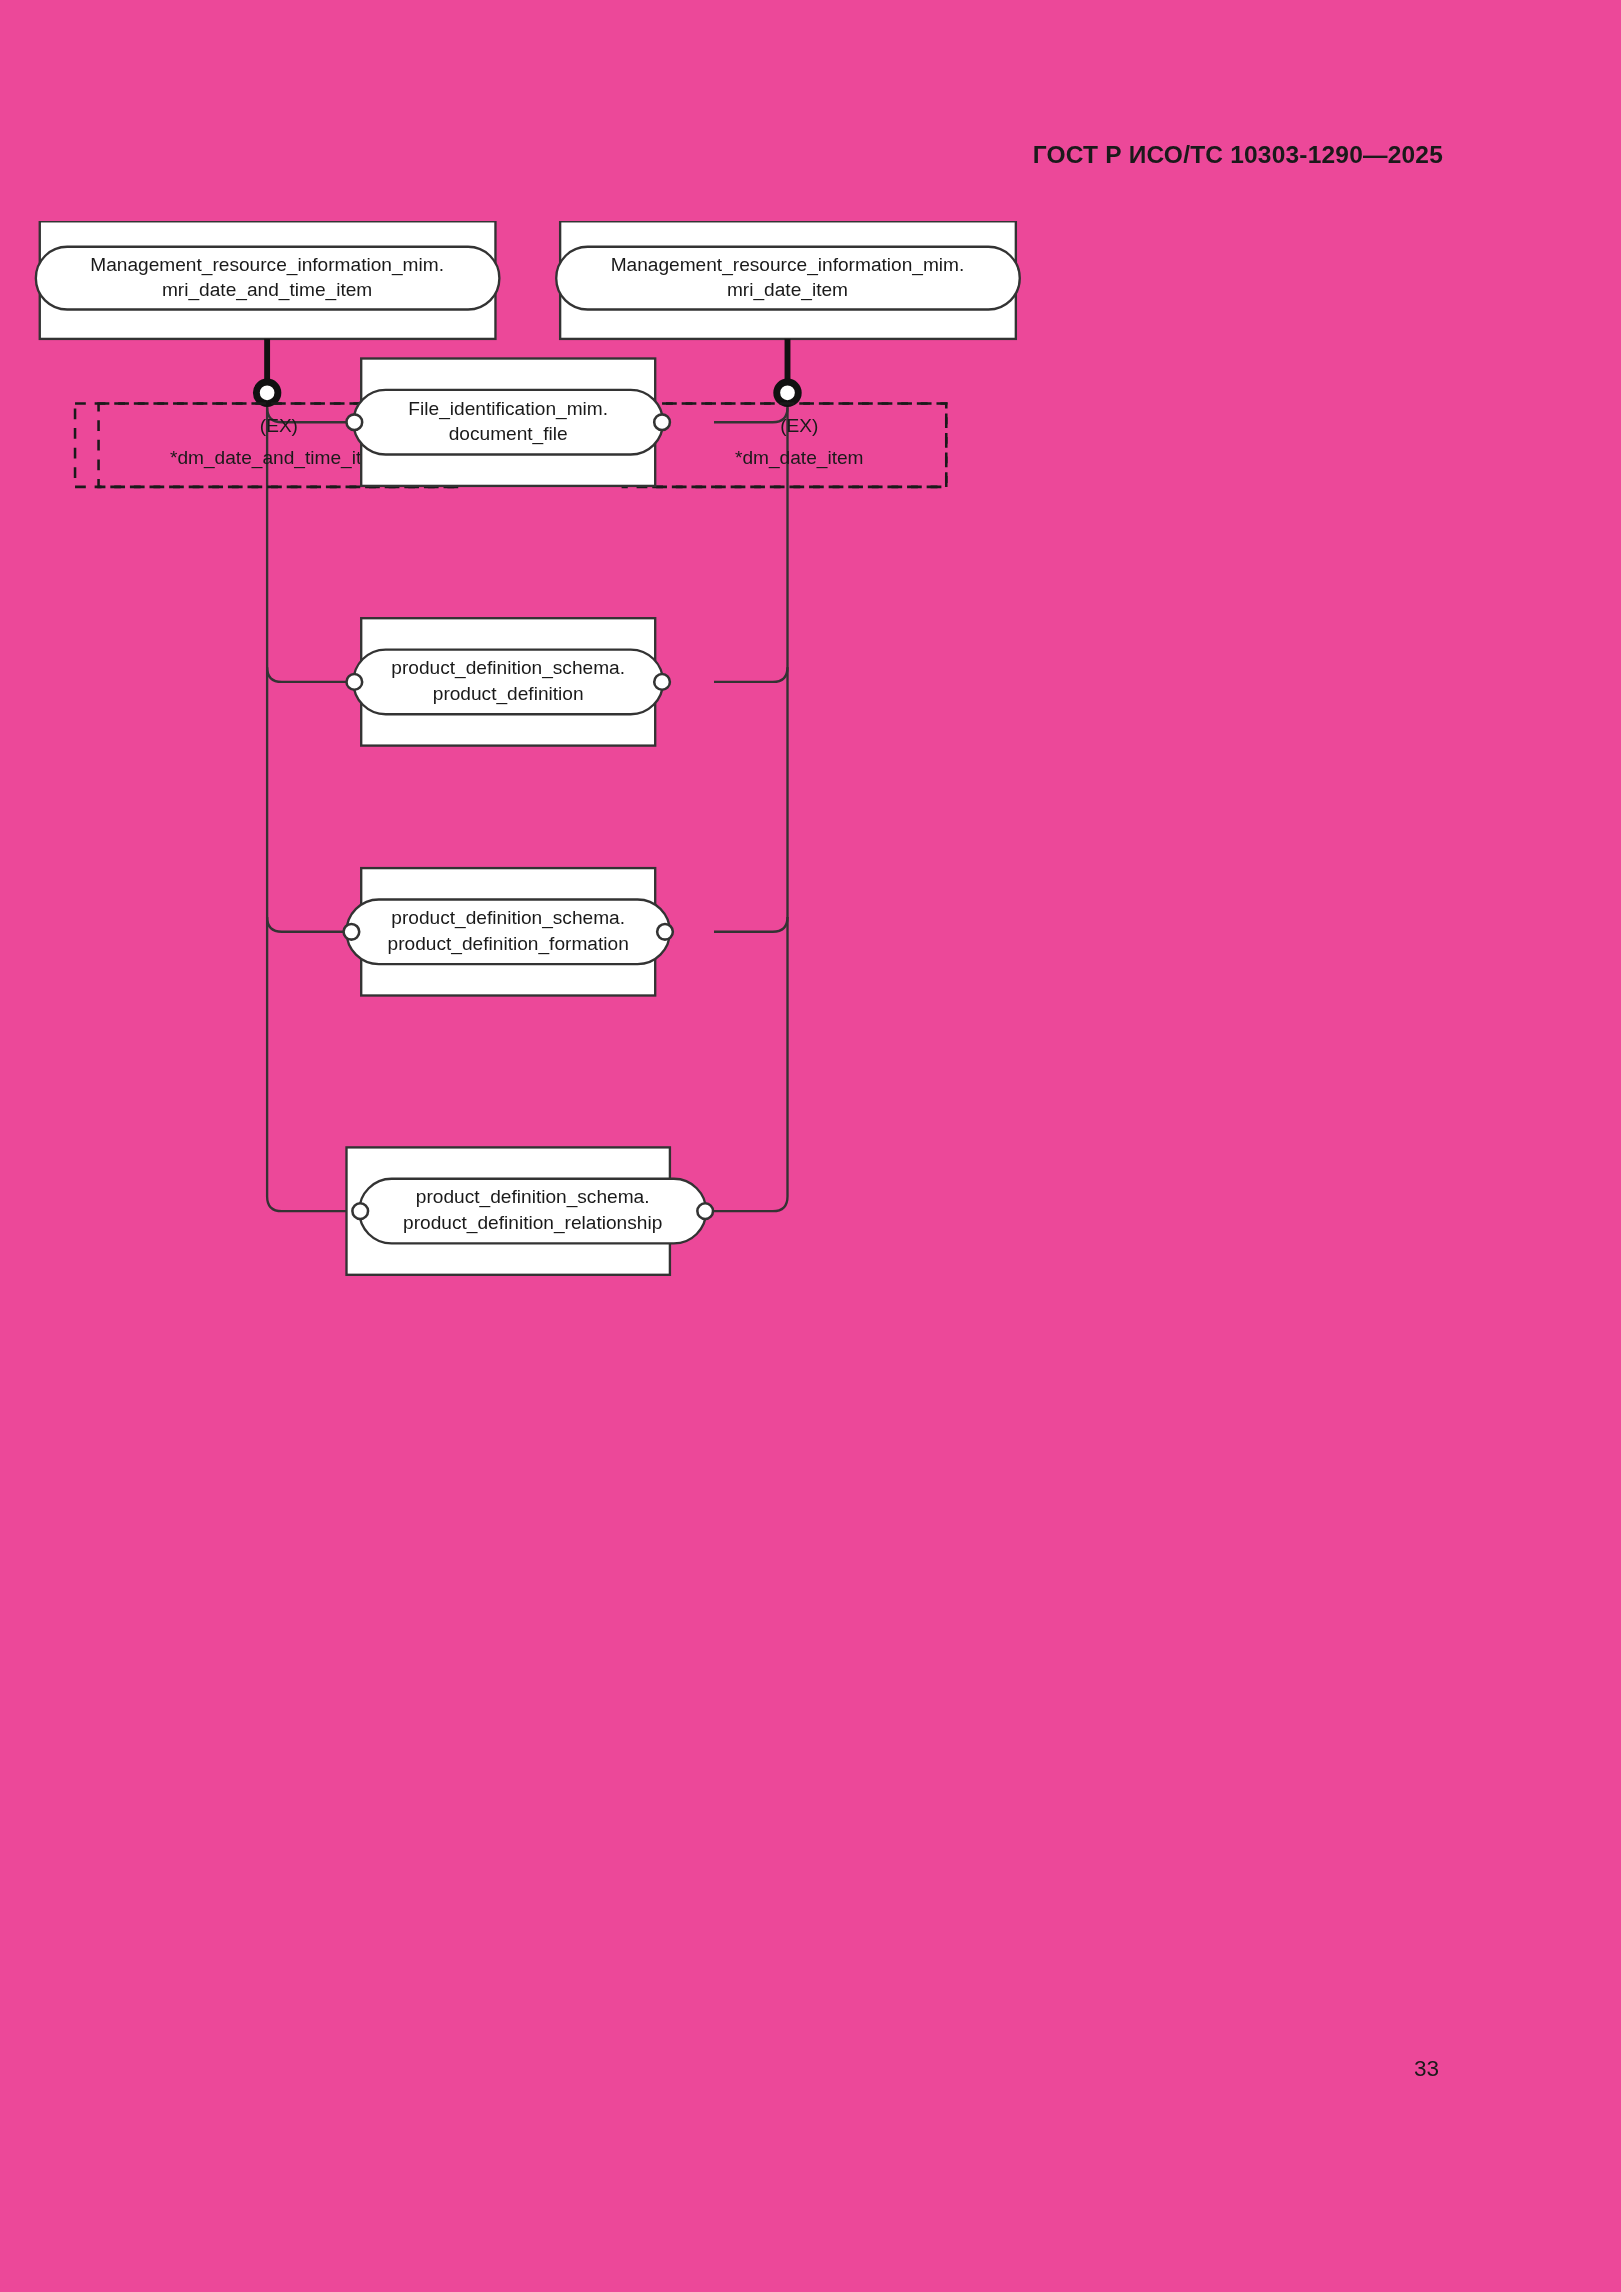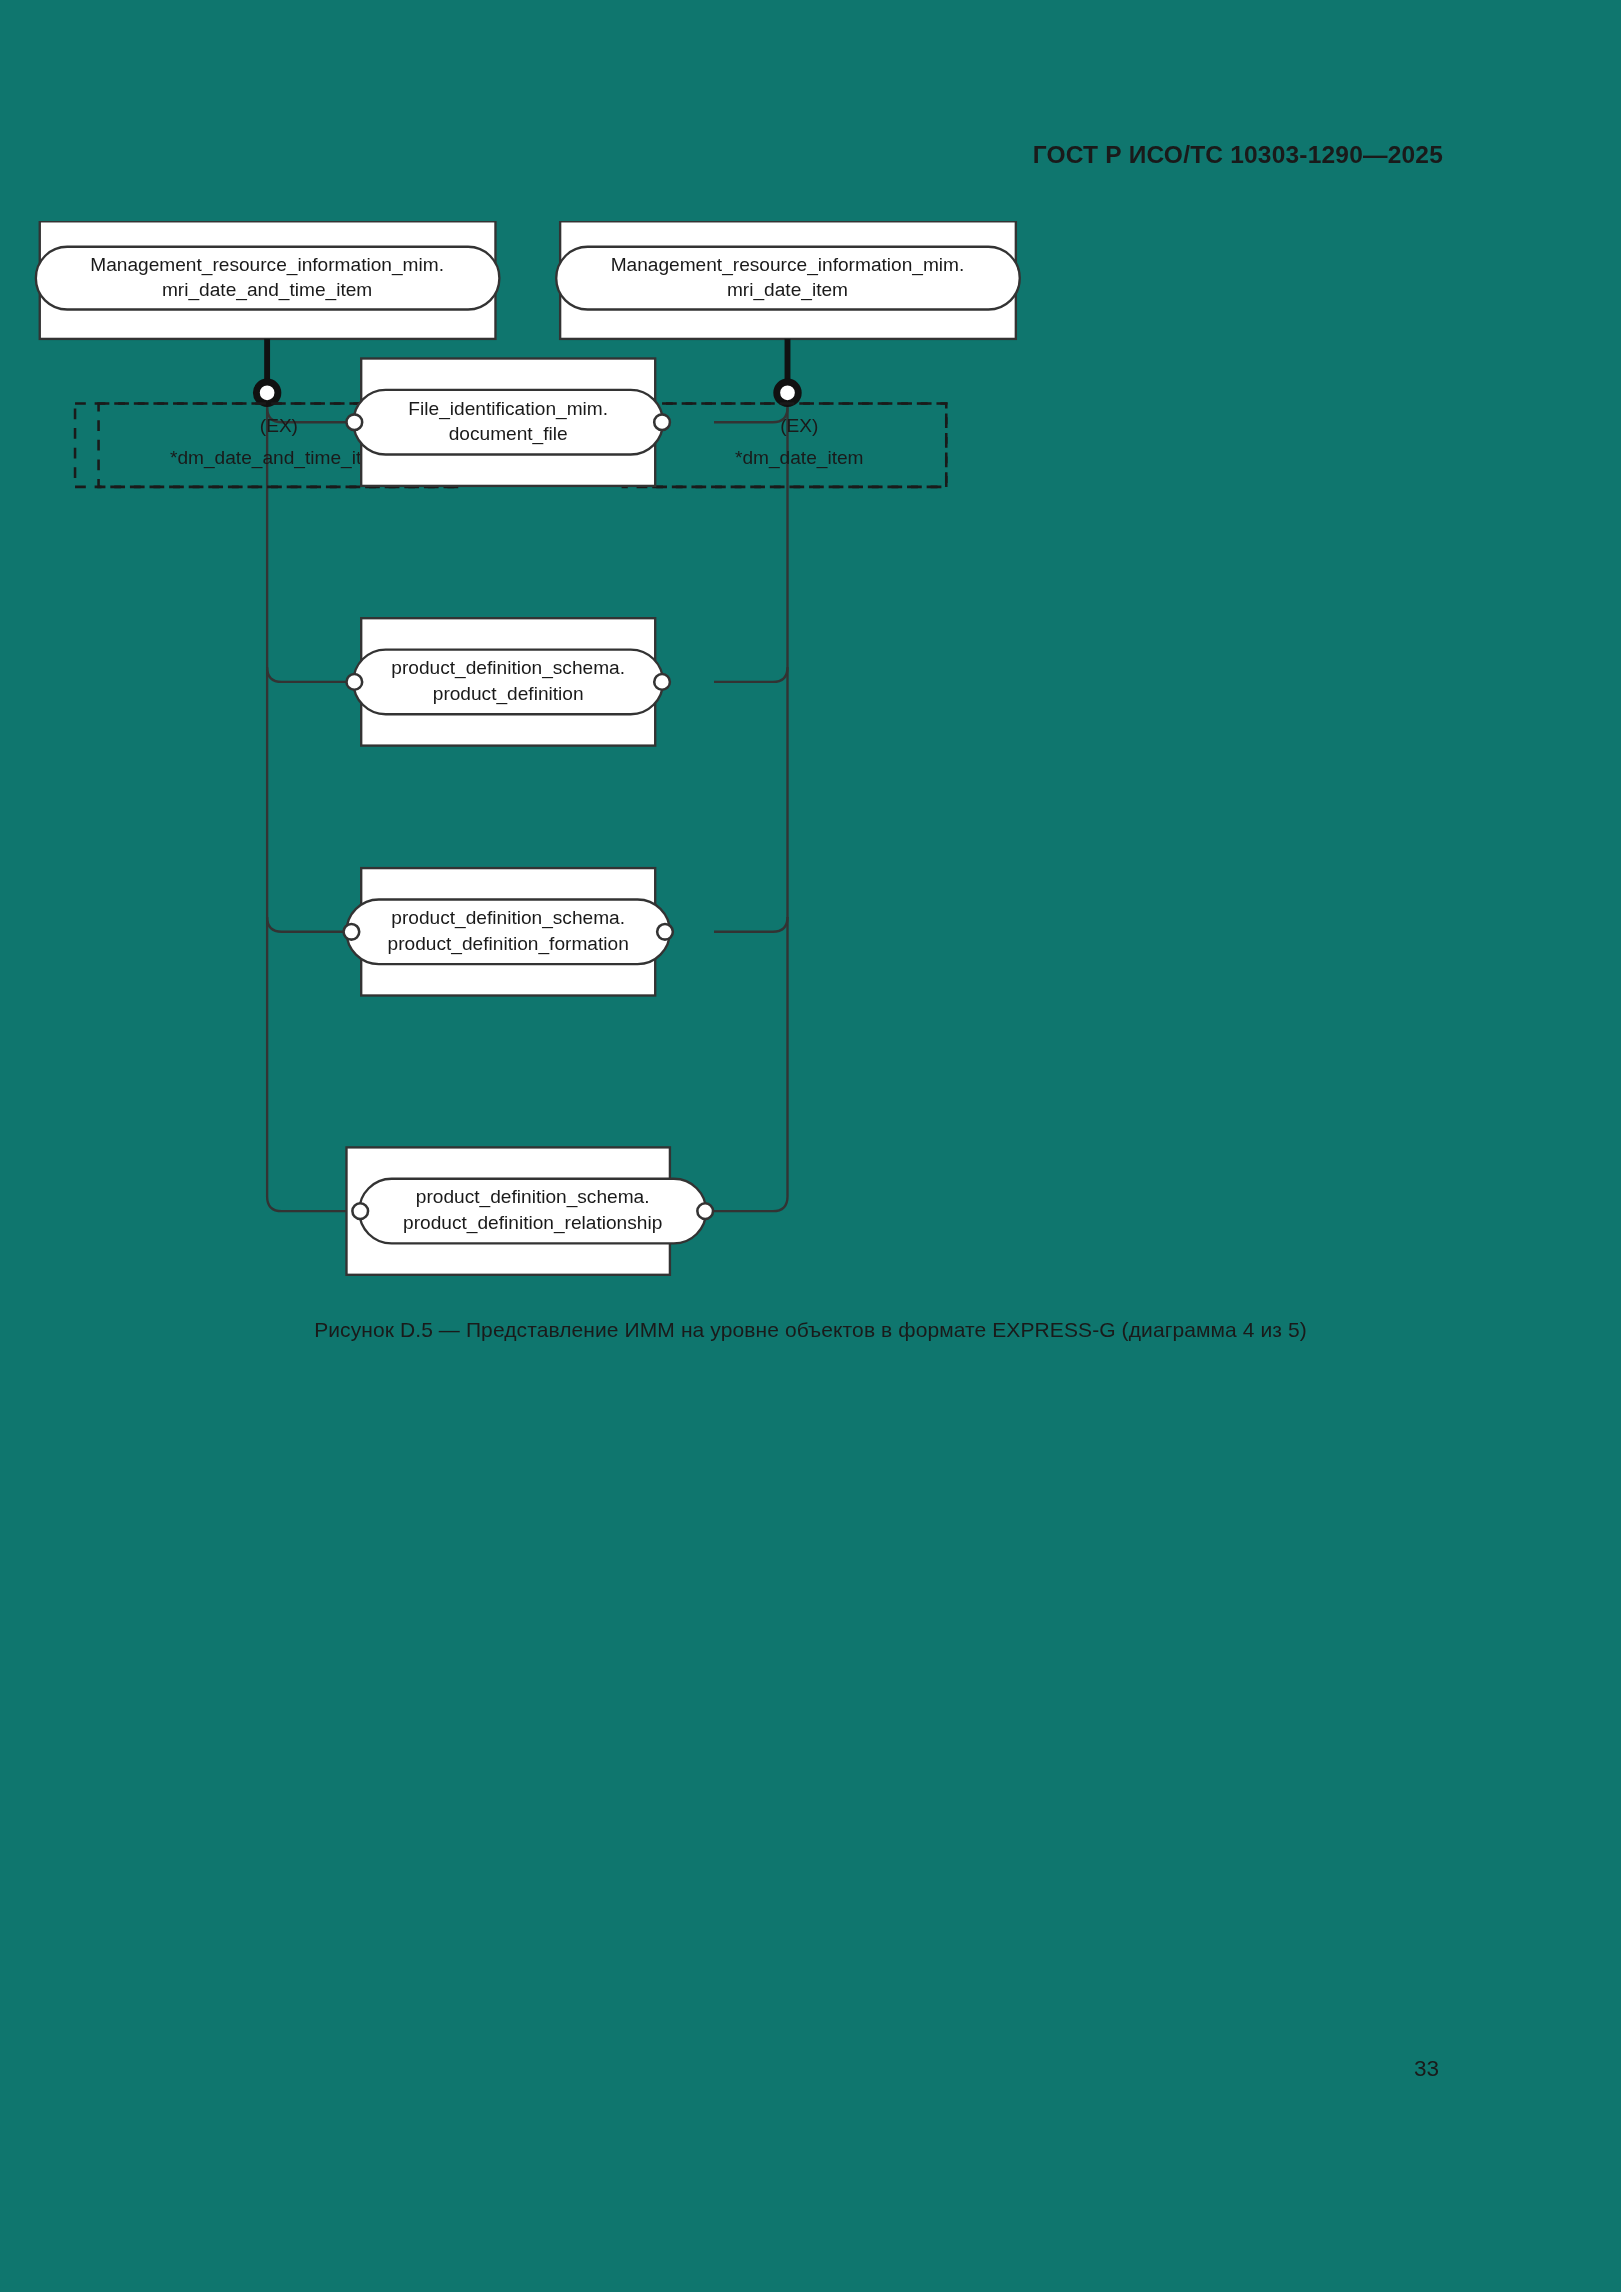--- a/index.html
+++ b/index.html
@@ -11,21 +11,21 @@
     width: 1621px;
     height: 2293px;
     position: relative;
     font-family: "Liberation Sans", sans-serif;
     color: #1a1a1a;
     overflow: hidden;
   }
   .page {
     position: absolute;
     inset: 0;
-    background: #0f766e;
+    background: #ec4899;
   }
   
   .doc-header {
     position: absolute;
     top: 141px;
     right: 178px;
     font-size: 24.5px;
     font-weight: bold;
     letter-spacing: 0.2px;
     white-space: nowrap;
@@ -208,18 +208,17 @@
         <rect class="ent-pill" x="338" y="977" width="354" height="66" rx="33" ry="33"></rect>
         <text class="ent-text" x="515" y="997">product_definition_schema.</text>
         <text class="ent-text" x="515" y="1023">product_definition_relationship</text>
         <circle class="small-circle" cx="339" cy="1010" r="8"></circle>
         <circle class="small-circle" cx="691" cy="1010" r="8"></circle>
       </g>
 
     </svg>
   </div>
 
-  <div class="figure-caption">Рисунок D.5 — Представление ИММ на уровне объектов в формате EXPRESS-G (диаграмма 4 из 5)</div>
 
   <div class="page-number">33</div>
 
 </div>
 
 
 </body></html>

